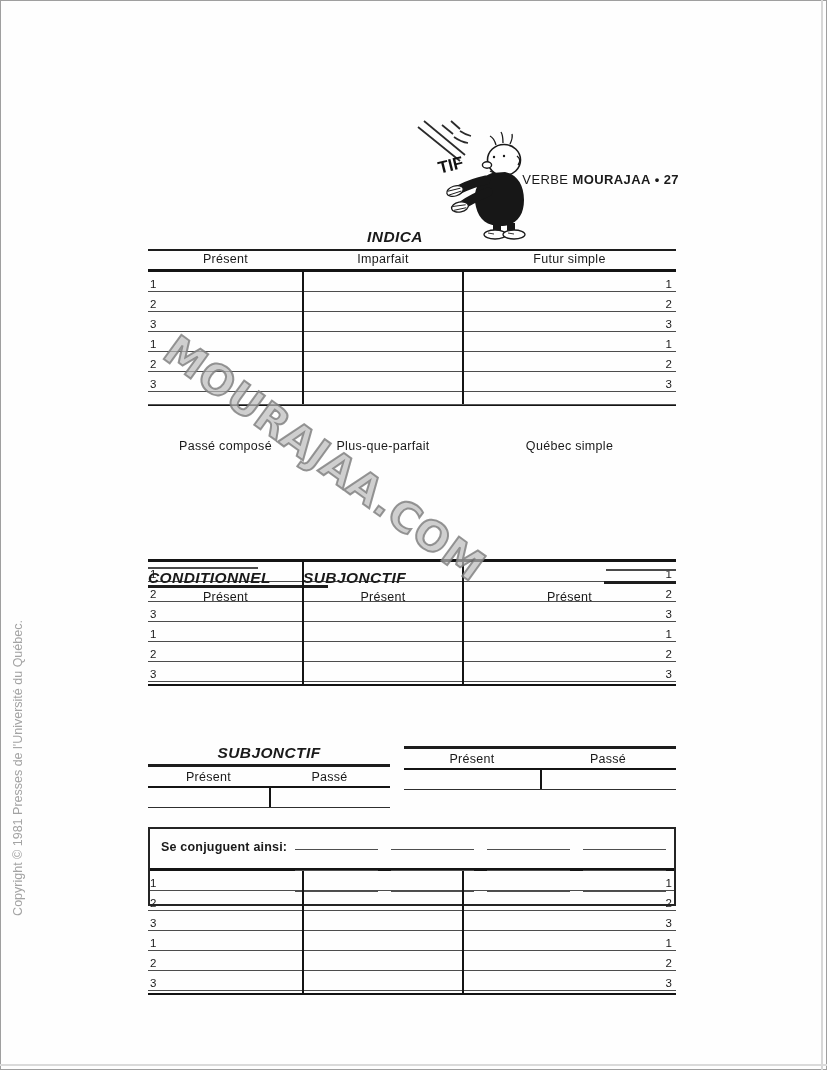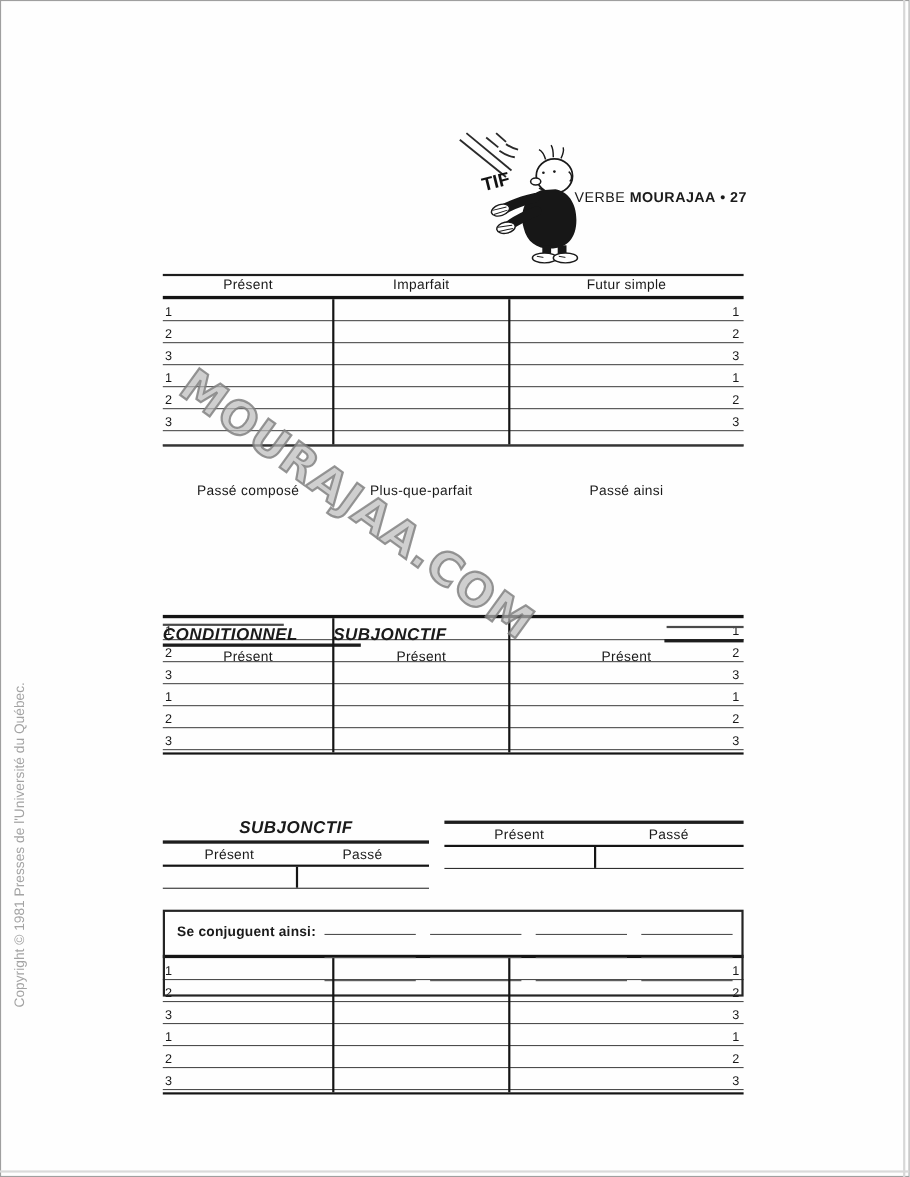--- a/index.html
+++ b/index.html
@@ -139,20 +139,21 @@
     </g>
   </svg>
 
   <div class="verbe-line">
     <span class="lt">VERBE</span>
     <span class="bd">MOURAJAA</span>
     <span class="bd">•</span>
     <span class="bd">27</span>
   </div>
 
+  <div class="sec-title title-center" style="top:228px;">INDICA</div>
   <div class="hline" style="left:148px; top:249px; width:528px; height:1.5px;"></div>
 
   <div class="band cols3" style="top:252px;">
     <div class="col-label">Présent</div>
     <div class="col-label">Imparfait</div>
     <div class="col-label">Futur simple</div>
   </div>
 
   <div class="band tbody" style="top:269px;">
     <div class="vline v1"></div>
@@ -182,21 +183,21 @@
         <span class="nr">3</span>
       </div>
     <div class="tspacer"></div>
   </div>
 
   <div class="hline" style="left:148px; top:404px; width:528px; height:1px; background:#555;"></div>
 
   <div class="band cols3" style="top:407px;margin-top:32px;">
     <div class="col-label">Passé composé</div>
     <div class="col-label">Plus-que-parfait</div>
-    <div class="col-label">Passé ainsi</div>
+    <div class="col-label">Québec simple</div>
   </div>
 
   <div class="band tbody" style="top:422px;">
     <div class="vline v1"></div>
     <div class="vline v2"></div>
     <div class="trow">
         <span class="nl">1</span>
         <span class="nr">1</span>
       </div>
     <div class="trow">

